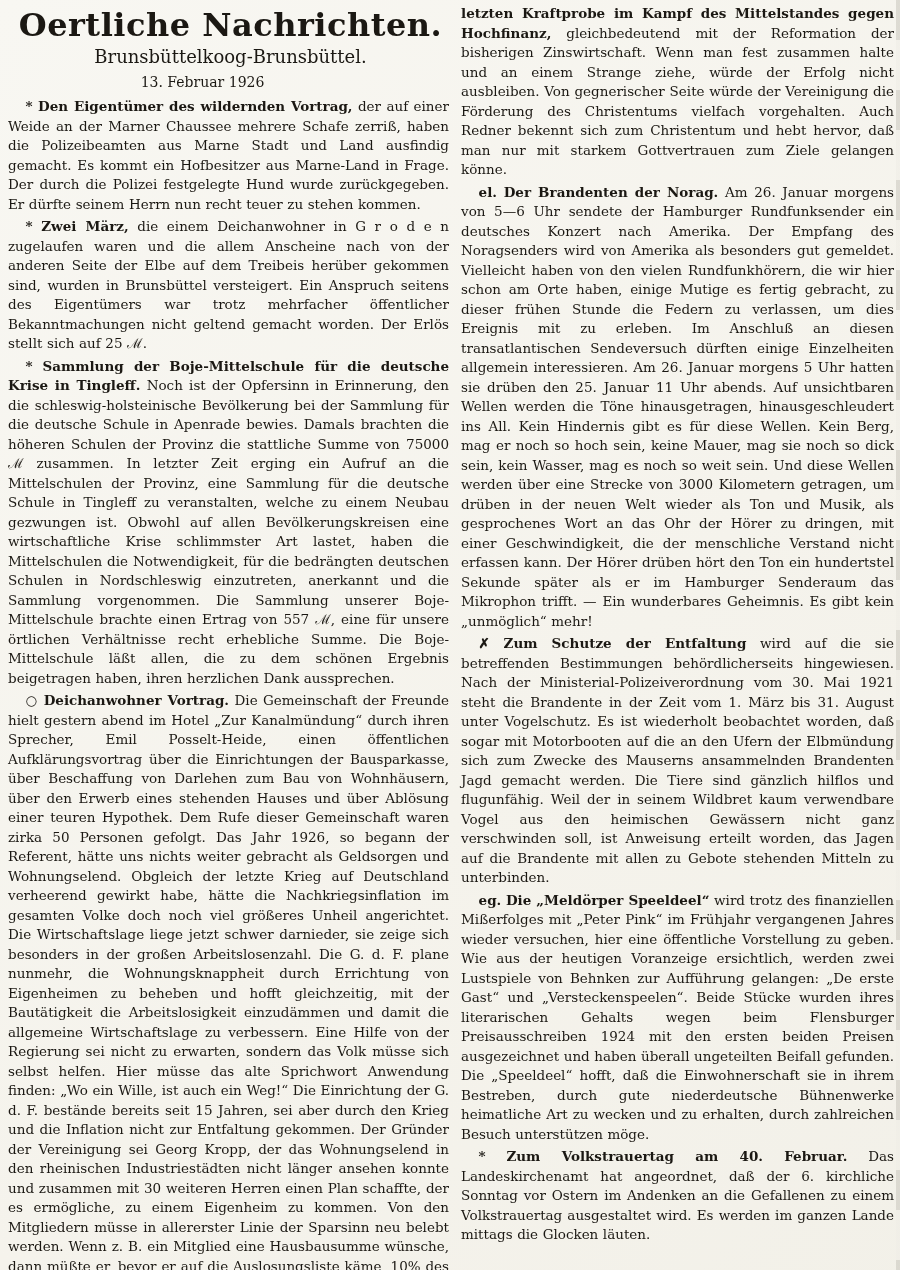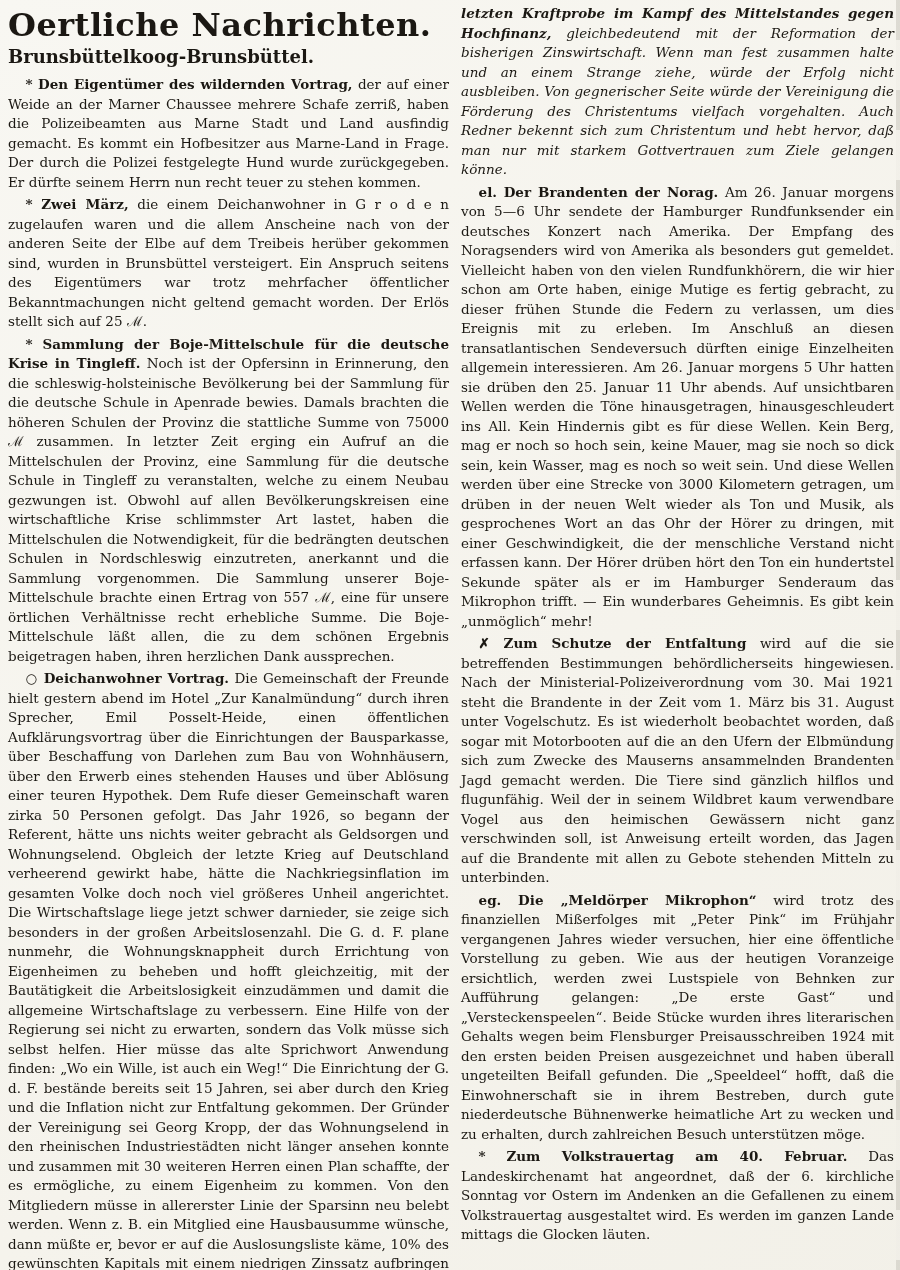--- a/index.html
+++ b/index.html
@@ -21,31 +21,31 @@
   }
   .scan-streak {
     position: absolute;
     top: 0;
     right: 0;
     width: 4px;
     height: 100%;
     background: repeating-linear-gradient(180deg, #c9c6bd 0 40px, #efede6 40px 90px);
     opacity: .55;
   }
-  .masthead { width: 445px; margin: 2px 0 6px 0; }
+  .masthead { width: 445px; text-align: center; margin: 2px 0 6px 0; }
   .masthead .title {
     font-size: 32px;
     font-weight: 700;
     letter-spacing: .5px;
     line-height: 38px;
     margin: 0;
   }
   .masthead .subtitle {
     font-size: 18px;
-    font-weight: 700;
+    font-weight: 400;
     line-height: 24px;
     margin: 1px 0 4px 0;
   }
   .masthead .dateline {
     font-size: 14px;
     font-weight: 400;
     line-height: 18px;
     margin: 2px 56px 0 0;
   }
   .columns { display: flex; gap: 12px; align-items: flex-start; }
@@ -53,36 +53,37 @@
   p.article {
     margin: 0 0 3px 0;
     text-align: justify;
     text-indent: 1.3em;
     font-size: 13.5px;
     line-height: 19.5px;
     hyphens: auto;
     -webkit-hyphens: auto;
     word-spacing: .02em;
   }
-  p.article.no-indent { text-indent: 0; font-style: italic; }
+  p.article.no-indent { text-indent: 0; }
   .marker { font-weight: 700; }
   .lead   { font-weight: 700; }
 </style>
 </head>
 <body>
 
 <div class="page">
   <div class="scan-streak"></div>
 
   <div class="columns">
 
     <div class="col">
       <div class="masthead">
         <h1 class="title">Oertliche Nachrichten.</h1>
         <h2 class="subtitle">Brunsbüttelkoog-Brunsbüttel.</h2>
+        <div class="dateline">13. Februar  1926</div>
       </div>
 
       <p class="article">
         <span class="marker">*</span>
         <span class="lead">Den Eigentümer des wildernden Vortrag,</span>
         <span>der auf einer Weide an der Marner Chaussee mehrere Schafe zerriß, haben die Polizeibeamten aus Marne Stadt und Land ausfindig gemacht.  Es kommt ein Hofbesitzer aus Marne-Land in Frage.  Der durch die Polizei festgelegte Hund wurde zurückgegeben.  Er dürfte seinem Herrn nun recht teuer zu stehen kommen.</span>
       </p>
 
       <p class="article">
         <span class="marker">*</span>
@@ -116,21 +117,21 @@
       </p>
 
       <p class="article">
         <span class="marker">✗</span>
         <span class="lead">Zum Schutze der Entfaltung</span>
         <span>wird auf die  sie  betreffenden Bestimmungen  behördlicherseits  hingewiesen. Nach der Ministerial-Polizeiverordnung vom 30. Mai 1921 steht die Brandente in der Zeit vom 1. März bis 31. August unter Vogelschutz.  Es ist wiederholt beobachtet worden, daß sogar mit Motorbooten auf die an den Ufern der Elbmündung sich zum Zwecke des Mauserns ansammelnden Brandenten Jagd gemacht werden.  Die Tiere sind gänzlich hilflos und flugunfähig. Weil der in seinem Wildbret kaum verwendbare Vogel aus den heimischen Gewässern nicht ganz verschwinden soll, ist Anweisung erteilt worden, das Jagen auf die Brandente mit allen zu Gebote stehenden Mitteln zu unterbinden.</span>
       </p>
 
       <p class="article">
         <span class="marker">eg.</span>
-        <span class="lead">Die „Meldörper Mikrophon“</span>
+        <span class="lead">Die „Meldörper Speeldeel“</span>
         <span>wird trotz  des  finanziellen Mißerfolges mit „Peter Pink“ im Frühjahr vergangenen Jahres wieder versuchen, hier eine öffentliche Vorstellung zu geben.  Wie aus der heutigen Voranzeige ersichtlich, werden zwei Lustspiele von Behnken zur Aufführung gelangen: „De erste Gast“  und  „Versteckenspeelen“. Beide Stücke wurden ihres literarischen Gehalts  wegen beim Flensburger Preisausschreiben 1924 mit den ersten beiden Preisen ausgezeichnet und haben überall ungeteilten Beifall gefunden.  Die „Speeldeel“ hofft, daß die Einwohnerschaft sie in ihrem Bestreben, durch gute niederdeutsche Bühnenwerke heimatliche Art zu wecken und zu erhalten, durch zahlreichen Besuch unterstützen möge.</span>
       </p>
 
       <p class="article">
         <span class="marker">*</span>
         <span class="lead">Zum Volkstrauertag am 40. Februar.</span>
         <span>Das Landeskirchenamt hat angeordnet, daß der 6. kirchliche Sonntag vor Ostern im Andenken an die Gefallenen zu einem Volkstrauertag ausgestaltet wird.  Es werden im ganzen Lande mittags die Glocken läuten.</span>
       </p>
     </div>
 

